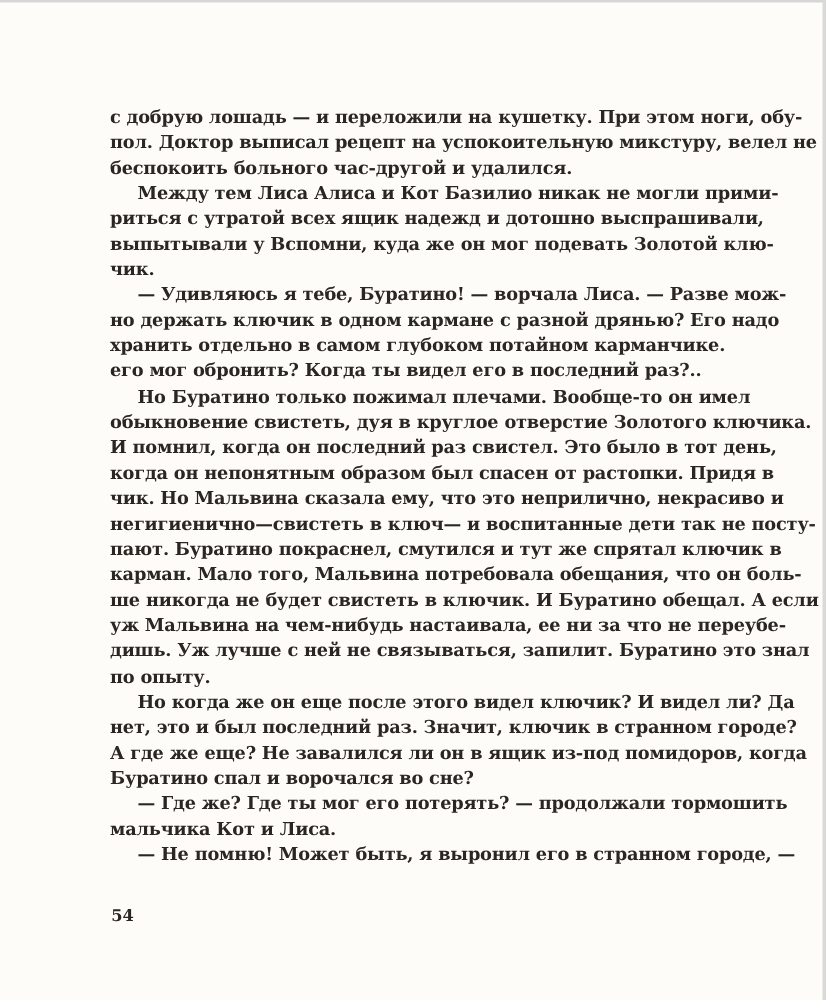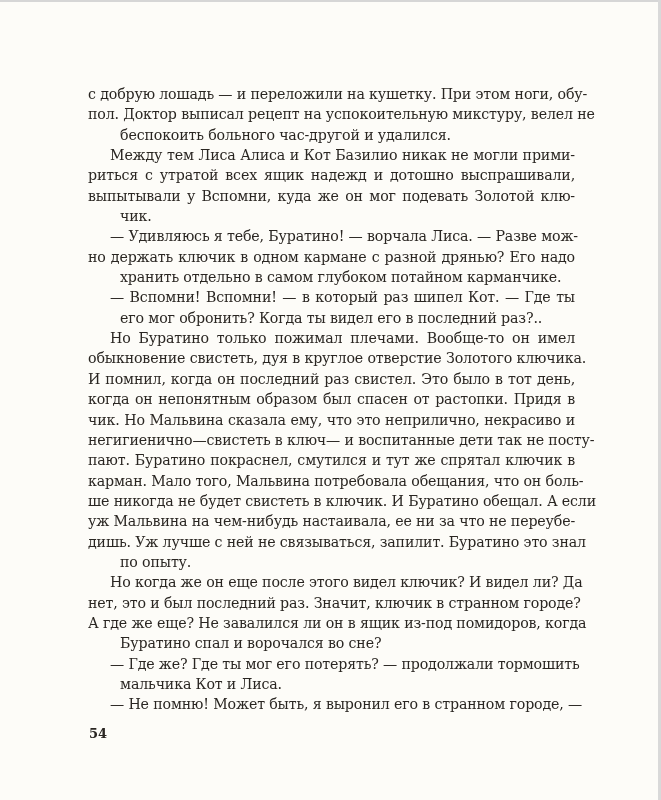--- a/index.html
+++ b/index.html
@@ -11,22 +11,22 @@
       color: #2a2622;
     }
     .page-edge-top { position: absolute; left: 0; top: 0; width: 661px; height: 2px; background: #d6d6d6; }
     .page-edge-right { position: absolute; right: 0; top: 0; width: 3px; height: 800px; background: #d9d9d9; }
     .text-block {
       position: absolute; left: 88px; top: 84px; width: 487px;
       font-size: 14.2px; line-height: 20.35px;
       text-align: justify; hyphens: manual;
       letter-spacing: -0.15px;
     }
-    .line { display: block; white-space: nowrap; text-align: justify; text-align-last: justify; height: 20.35px; }
-    .line.last { text-align-last: left; margin-left: 32px; }
+    .line { display: block; white-space: nowrap; text-align: justify; text-align-last: justify; height: 20.35px; font-weight: bold; }
+    .line.last { text-align-last: left; }
     .line.indent { padding-left: 22px; }
     .page-number {
       position: absolute; left: 89px; top: 726px;
       font-size: 13px; font-weight: bold;
     }
   </style>
 </head>
 <body>
 
 <div class="page-edge-top"></div>
@@ -47,21 +47,20 @@
     <span class="line last">чик.</span>
   </div>
 
   <div>
     <span class="line indent">— Удивляюсь я тебе, Буратино! — ворчала Лиса. — Разве мож-</span>
     <span class="line">но держать ключик в одном кармане с разной дрянью? Его надо</span>
     <span class="line last">хранить отдельно в самом глубоком потайном карманчике.</span>
   </div>
 
   <div>
-    <span class="line indent">— Вспомни! Вспомни! — в который раз шипел Кот. — Где ты</span>
     <span class="line last">его мог обронить? Когда ты видел его в последний раз?..</span>
   </div>
 
   <div>
     <span class="line indent">Но Буратино только пожимал плечами. Вообще-то он имел</span>
     <span class="line">обыкновение свистеть, дуя в круглое отверстие Золотого ключика.</span>
     <span class="line">И помнил, когда он последний раз свистел. Это было в тот день,</span>
     <span class="line">когда он непонятным образом был спасен от растопки. Придя в</span>
     <span class="line">чик. Но Мальвина сказала ему, что это неприлично, некрасиво и</span>
     <span class="line">негигиенично—свистеть в ключ— и воспитанные дети так не посту-</span>

